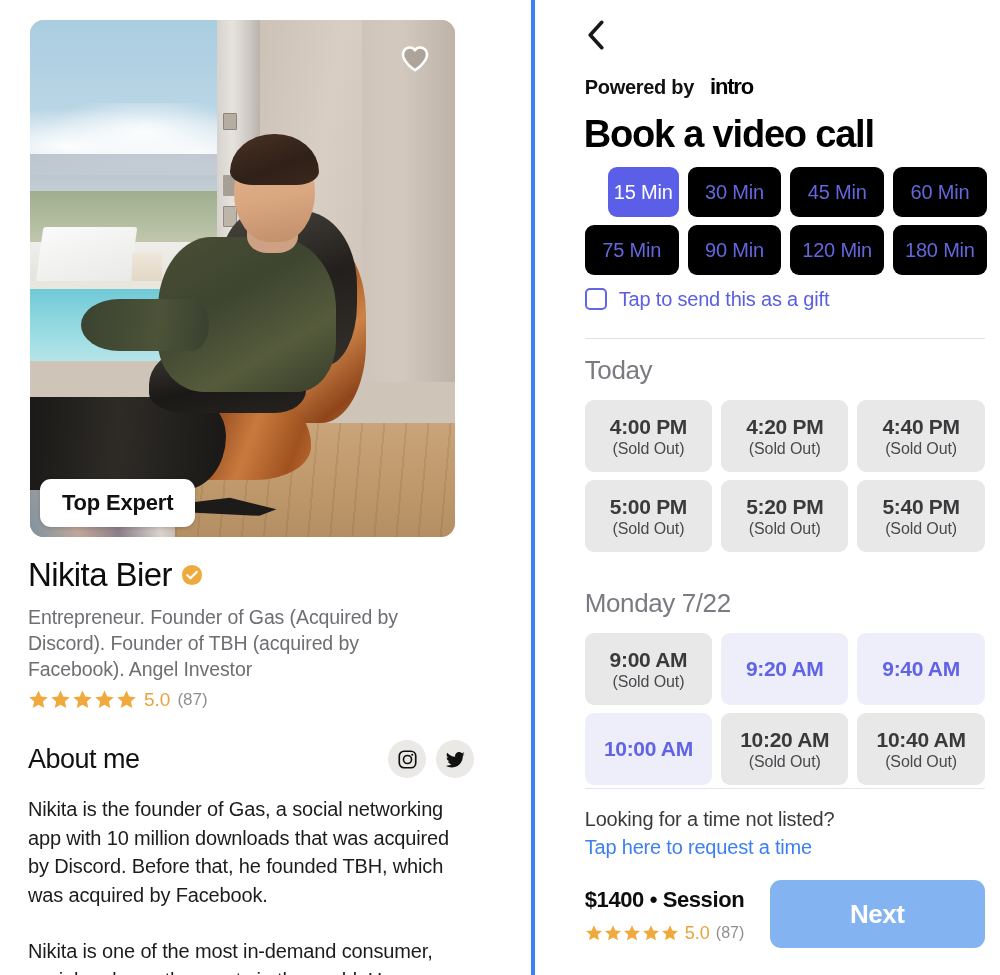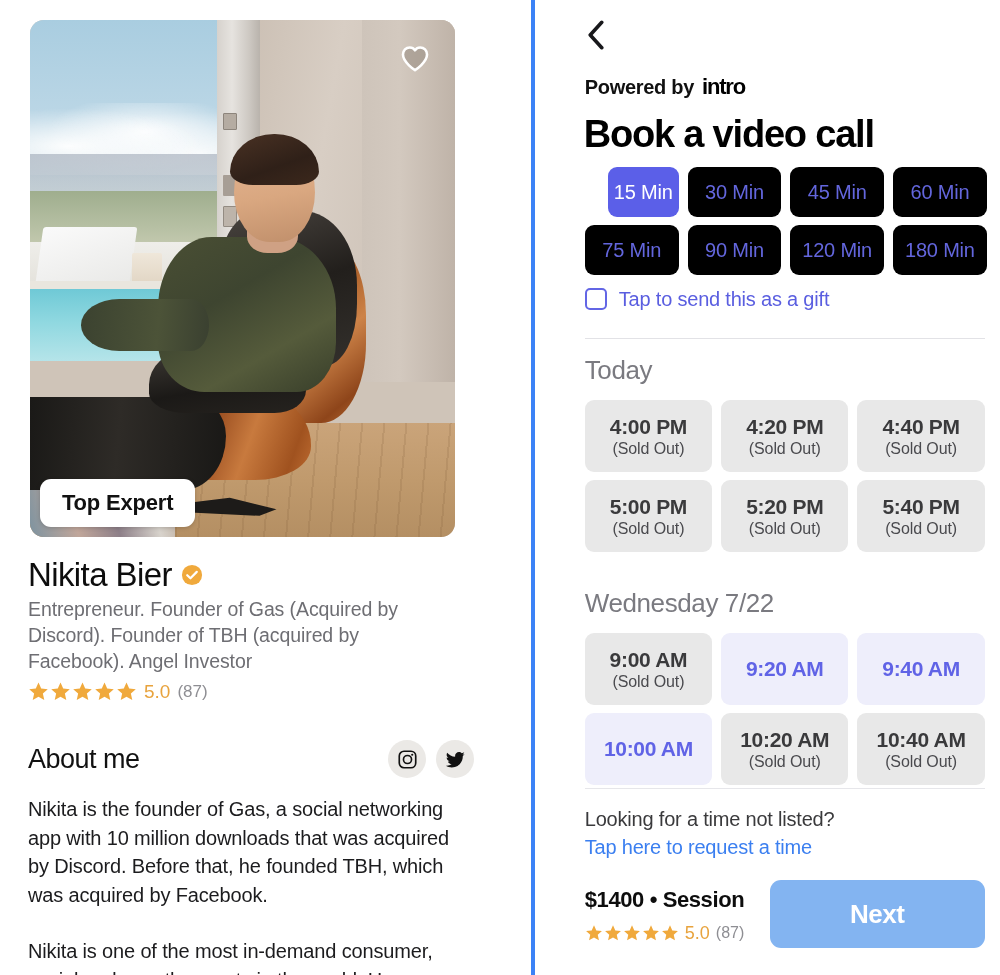--- a/index.html
+++ b/index.html
@@ -210,21 +210,21 @@
   .name-row { display: flex; align-items: center; gap: 9px; }
   .profile-name {
     font-size: 33px;
     font-weight: 500;
     color: #0d0d0d;
     letter-spacing: -.6px;
   }
   .verified-badge { width: 22px; height: 22px; flex: 0 0 auto; }
 
   .profile-tagline {
-    margin-top: 2px;
+    margin-top: 10px;
     font-size: 19.5px;
     line-height: 26px;
     color: #6e6e73;
     letter-spacing: -.1px;
     max-width: 400px;
   }
 
   .rating-row { display: flex; align-items: flex-end; gap: 7px; margin-top: 7px; }
   .stars { display: flex; gap: 1px; }
   .star { width: 21px; height: 21px; }
@@ -271,21 +271,21 @@
     cursor: pointer;
   }
 
   .powered-row {
     position: absolute; left: 50px; top: 74px;
     display: flex; align-items: baseline; gap: 8px;
   }
   .powered-by { font-size: 20px; font-weight: 600; color: #111; letter-spacing: -.3px; }
   .intro-logo {
     font-size: 22px; font-weight: 800; color: #000;
-    letter-spacing: -1.2px; position: relative;
+    letter-spacing: -1.2px; position: relative; margin-left: 8px;
   }
 
   .book-title {
     position: absolute; left: 49px; top: 104px;
     font-size: 38px; font-weight: 700; color: #000;
     letter-spacing: -1.2px;
     margin-top: 9px;
   }
 
   .durations {
@@ -566,21 +566,21 @@
       <button class="slot">
         <span class="slot-time">5:20 PM</span>
         <span class="slot-status">(Sold Out)</span>
       </button>
       <button class="slot">
         <span class="slot-time">5:40 PM</span>
         <span class="slot-status">(Sold Out)</span>
       </button>
     </div>
 
-    <div class="day-heading monday">Wednesday 7/22</div>
+    <div class="day-heading monday">Monday 7/22</div>
 
     <div class="slot-grid monday-grid">
       <button class="slot">
         <span class="slot-time">9:00 AM</span>
         <span class="slot-status">(Sold Out)</span>
       </button>
       <button class="slot available">
         <span class="slot-time">9:20 AM</span>
       </button>
       <button class="slot available">

